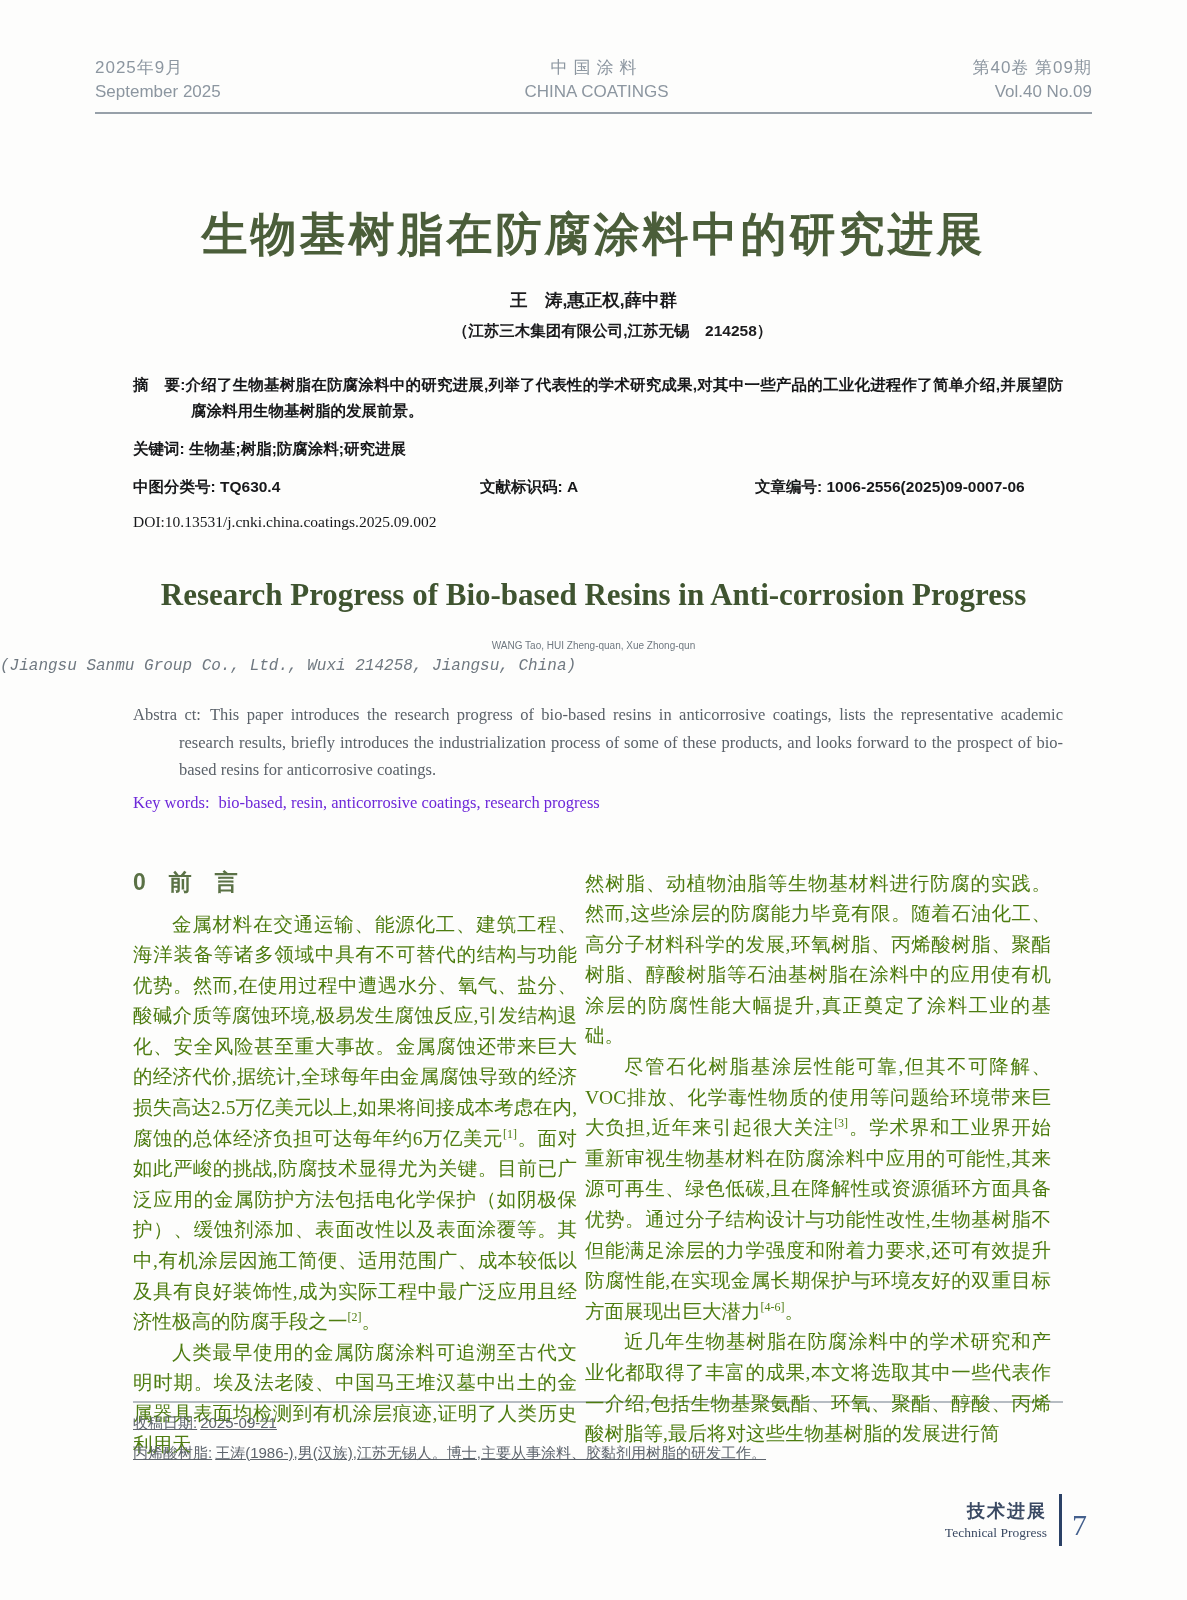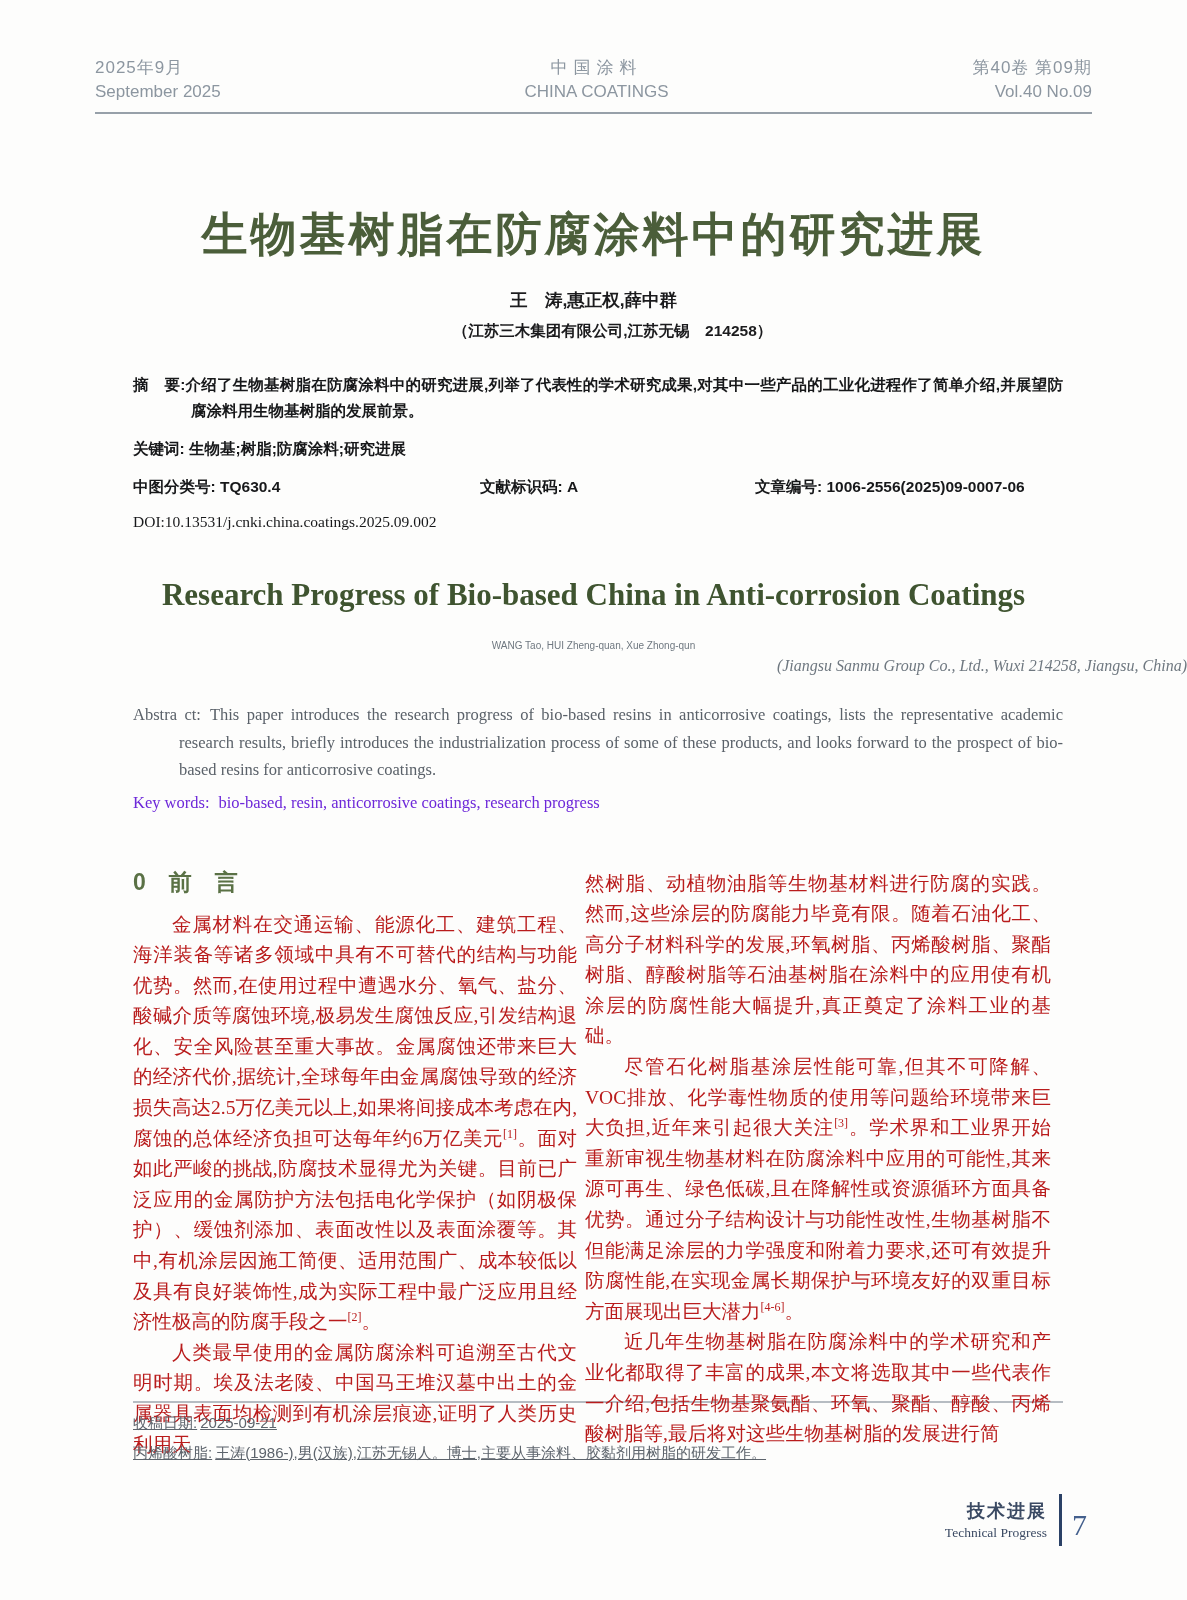--- a/index.html
+++ b/index.html
@@ -25,35 +25,35 @@
                padding-left:58px;text-indent:-58px;text-align:justify;}
   .keywords-zh{margin:15px 0 0;font-size:15.5px;font-weight:bold;}
   .class-row{margin-top:17px;display:grid;grid-template-columns:347px 275px 1fr;
              font-size:15.5px;font-weight:bold;}
   .doi{margin:15px 0 0;font-family:"Liberation Serif","DejaVu Serif",serif;
        font-size:15.5px;color:#17181a;}
   
   .title-en{margin:40px 70px 0;text-align:center;font-family:"Liberation Serif","DejaVu Serif",serif;
             font-size:31px;line-height:47px;color:#3f5430;font-weight:bold;}
   .authors-en{margin-top:22px;text-align:center;font-size:10px;color:#6f7880;}
-  .affil-en{margin-top:6px;text-align:right;font-family:Liberation Serif, serif;
+  .affil-en{margin-top:6px;text-align:left;font-family:Liberation Mono, monospace;
             font-style:italic;font-size:16px;color:#6f7880;}
   .abs-en{margin:26px 124px 0 133px;font-family:"Liberation Serif","DejaVu Serif",serif;
           font-size:16.5px;line-height:27.5px;color:#5a6169;text-align:justify;
           padding-left:46px;text-indent:-46px;}
   .lbl-en{margin-right:9px;}
   .kw-en{margin:9px 124px 0 133px;font-family:"Liberation Serif","DejaVu Serif",serif;
          font-size:16.5px;color:#6d28d9;}
   
   .columns{display:flex;gap:8px;margin:54px 124px 0 133px;height:530px;}
   .col-left{width:444px;}
   .col-right{width:466px;padding-top:2px;}
   .sec-head{margin:0 0 12px;font-size:23px;color:#5a7145;font-weight:bold;}
   .bp{margin:0;font-family:"Liberation Serif","DejaVu Serif",serif;font-size:19.5px;
-      line-height:30.6px;color:#b91c1c;text-align:justify;text-indent:2em;}
+      line-height:30.6px;color:#4d7c0f;text-align:justify;text-indent:2em;}
   .bp.noindent{text-indent:0;}
   sup.ref{font-size:12px;line-height:0;}
   
   .fn-rule{margin:4px 124px 0 133px;border-top:2px solid #b6bcc2;}
   .fn{margin:11px 124px 0 133px;font-size:15px;color:#5d646c;text-decoration:underline;}
   .fn-lbl{margin-right:3px;}
   
   .footer{position:absolute;right:100px;bottom:54px;display:flex;align-items:center;}
   .f-text{text-align:right;color:#3b4a63;}
   .f-zh{font-size:18px;font-weight:bold;letter-spacing:2px;}
@@ -91,21 +91,21 @@
     <p class="abstract-zh"><span class="lbl">摘　要:</span><span>介绍了生物基树脂在防腐涂料中的研究进展,列举了代表性的学术研究成果,对其中一些产品的工业化进程作了简单介绍,并展望防腐涂料用生物基树脂的发展前景。</span></p>
     <p class="keywords-zh"><span class="lbl">关键词:</span> <span>生物基;树脂;防腐涂料;研究进展</span></p>
     <div class="class-row">
       <span><span>中图分类号:</span> <span>TQ630.4</span></span>
       <span><span>文献标识码:</span> <span>A</span></span>
       <span><span>文章编号:</span> <span>1006-2556(2025)09-0007-06</span></span>
     </div>
     <p class="doi">DOI:10.13531/j.cnki.china.coatings.2025.09.002</p>
   </div>
 
-  <h2 class="title-en">Research Progress of Bio-based China in Anti-corrosion Coatings</h2>
+  <h2 class="title-en">Research Progress of Bio-based Resins in Anti-corrosion Progress</h2>
   <div class="authors-en">WANG Tao, HUI Zheng-quan, Xue Zhong-qun</div>
   <div class="affil-en">(Jiangsu Sanmu Group Co., Ltd., Wuxi 214258, Jiangsu, China)</div>
 
   <p class="abs-en"><span class="lbl-en">Abstra ct:</span><span>This paper introduces the research progress of bio-based resins in anticorrosive coatings, lists the representative academic research results, briefly introduces the industrialization process of some of these products, and looks forward to the prospect of bio-based resins for anticorrosive coatings.</span></p>
   <p class="kw-en"><span class="lbl-en">Key words:</span><span>bio-based, resin, anticorrosive coatings, research progress</span></p>
 
   <div class="columns">
     <div class="col-left">
       <h3 class="sec-head">0　前　言</h3>
       <p class="bp"><span>金属材料在交通运输、能源化工、建筑工程、海洋装备等诸多领域中具有不可替代的结构与功能优势。然而,在使用过程中遭遇水分、氧气、盐分、酸碱介质等腐蚀环境,极易发生腐蚀反应,引发结构退化、安全风险甚至重大事故。金属腐蚀还带来巨大的经济代价,据统计,全球每年由金属腐蚀导致的经济损失高达2.5万亿美元以上,如果将间接成本考虑在内,腐蚀的总体经济负担可达每年约6万亿美元</span><sup class="ref">[1]</sup><span>。面对如此严峻的挑战,防腐技术显得尤为关键。目前已广泛应用的金属防护方法包括电化学保护（如阴极保护）、缓蚀剂添加、表面改性以及表面涂覆等。其中,有机涂层因施工简便、适用范围广、成本较低以及具有良好装饰性,成为实际工程中最广泛应用且经济性极高的防腐手段之一</span><sup class="ref">[2]</sup><span>。</span></p>

